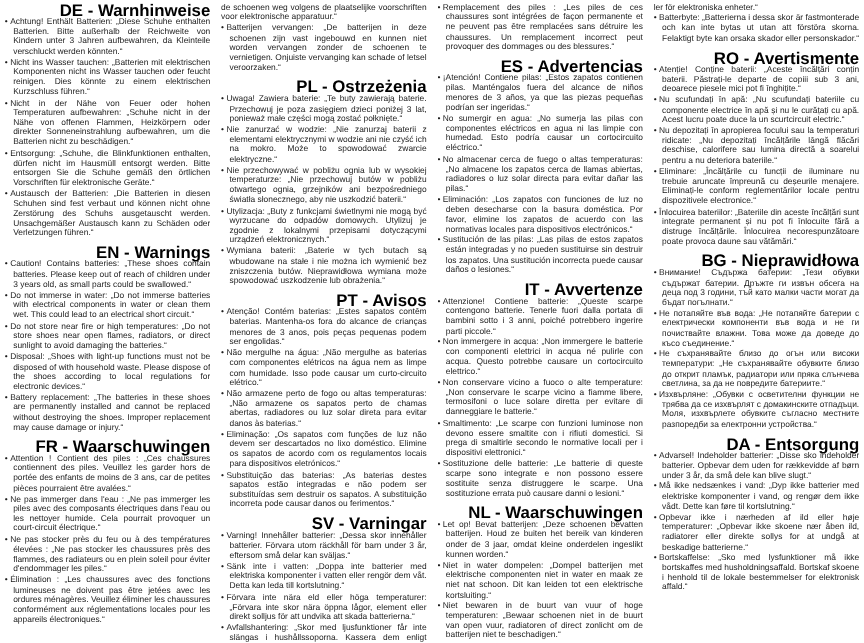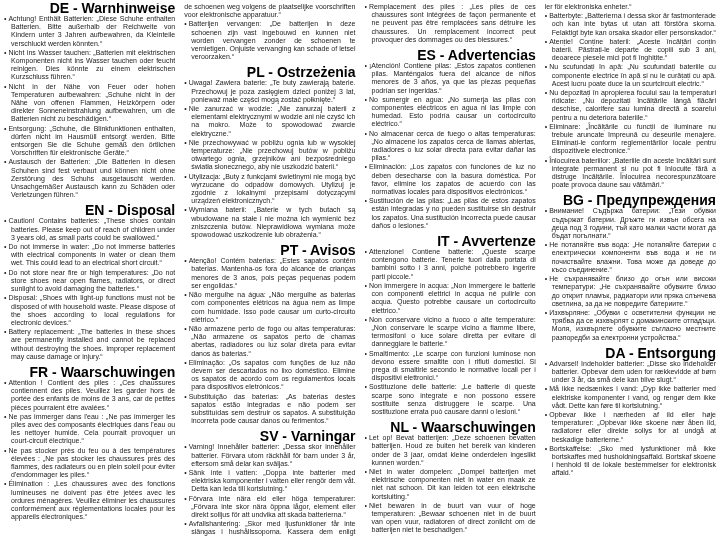--- a/index.html
+++ b/index.html
@@ -31,21 +31,21 @@
 <body style="background: rgb(255, 255, 255);">
 
 <main class="sheet" id="sheet">
   <section class="col" id="col-0">
       <div class="block header">DE - Warnhinweise</div>
       <div class="block bullet"><span class="marker">•</span><span>Achtung! Enthält Batterien: „Diese Schuhe enthalten Batterien. Bitte außerhalb der Reichweite von Kindern unter 3 Jahren aufbewahren, da Kleinteile verschluckt werden könnten.“</span></div>
       <div class="block bullet"><span class="marker">•</span><span>Nicht ins Wasser tauchen: „Batterien mit elektrischen Komponenten nicht ins Wasser tauchen oder feucht reinigen. Dies könnte zu einem elektrischen Kurzschluss führen.“</span></div>
       <div class="block bullet"><span class="marker">•</span><span>Nicht in der Nähe von Feuer oder hohen Temperaturen aufbewahren: „Schuhe nicht in der Nähe von offenen Flammen, Heizkörpern oder direkter Sonneneinstrahlung aufbewahren, um die Batterien nicht zu beschädigen.“</span></div>
       <div class="block bullet"><span class="marker">•</span><span>Entsorgung: „Schuhe, die Blinkfunktionen enthalten, dürfen nicht im Hausmüll entsorgt werden. Bitte entsorgen Sie die Schuhe gemäß den örtlichen Vorschriften für elektronische Geräte.“</span></div>
       <div class="block bullet"><span class="marker">•</span><span>Austausch der Batterien: „Die Batterien in diesen Schuhen sind fest verbaut und können nicht ohne Zerstörung des Schuhs ausgetauscht werden. Unsachgemäßer Austausch kann zu Schäden oder Verletzungen führen.“</span></div>
-      <div class="block header">EN - Disposal</div>
+      <div class="block header">EN - Warnings</div>
       <div class="block bullet"><span class="marker">•</span><span>Caution! Contains batteries: „These shoes contain batteries. Please keep out of reach of children under 3 years old, as small parts could be swallowed.“</span></div>
       <div class="block bullet"><span class="marker">•</span><span>Do not immerse in water: „Do not immerse batteries with electrical components in water or clean them wet. This could lead to an electrical short circuit.“</span></div>
       <div class="block bullet"><span class="marker">•</span><span>Do not store near fire or high temperatures: „Do not store shoes near open flames, radiators, or direct sunlight to avoid damaging the batteries.“</span></div>
       <div class="block bullet"><span class="marker">•</span><span>Disposal: „Shoes with light-up functions must not be disposed of with household waste. Please dispose of the shoes according to local regulations for electronic devices.“</span></div>
       <div class="block bullet"><span class="marker">•</span><span>Battery replacement: „The batteries in these shoes are permanently installed and cannot be replaced without destroying the shoes. Improper replacement may cause damage or injury.“</span></div>
       <div class="block header">FR - Waarschuwingen</div>
       <div class="block bullet"><span class="marker">•</span><span>Attention ! Contient des piles : „Ces chaussures contiennent des piles. Veuillez les garder hors de portée des enfants de moins de 3 ans, car de petites pièces pourraient être avalées.“</span></div>
       <div class="block bullet"><span class="marker">•</span><span>Ne pas immerger dans l'eau : „Ne pas immerger les piles avec des composants électriques dans l'eau ou les nettoyer humide. Cela pourrait provoquer un court-circuit électrique.“</span></div>
       <div class="block bullet"><span class="marker">•</span><span>Ne pas stocker près du feu ou à des températures élevées : „Ne pas stocker les chaussures près des flammes, des radiateurs ou en plein soleil pour éviter d'endommager les piles.“</span></div>
       <div class="block bullet"><span class="marker">•</span><span>Élimination : „Les chaussures avec des fonctions lumineuses ne doivent pas être jetées avec les ordures ménagères. Veuillez éliminer les chaussures conformément aux réglementations locales pour les appareils électroniques.“</span></div>
@@ -87,26 +87,27 @@
       <div class="block bullet"><span class="marker">•</span><span>Sostituzione delle batterie: „Le batterie di queste scarpe sono integrate e non possono essere sostituite senza distruggere le scarpe. Una sostituzione errata può causare danni o lesioni.“</span></div>
       <div class="block header">NL - Waarschuwingen</div>
       <div class="block bullet"><span class="marker">•</span><span>Let op! Bevat batterijen: „Deze schoenen bevatten batterijen. Houd ze buiten het bereik van kinderen onder de 3 jaar, omdat kleine onderdelen ingeslikt kunnen worden.“</span></div>
       <div class="block bullet"><span class="marker">•</span><span>Niet in water dompelen: „Dompel batterijen met elektrische componenten niet in water en maak ze niet nat schoon. Dit kan leiden tot een elektrische kortsluiting.“</span></div>
       <div class="block bullet"><span class="marker">•</span><span>Niet bewaren in de buurt van vuur of hoge temperaturen: „Bewaar schoenen niet in de buurt van open vuur, radiatoren of direct zonlicht om de batterijen niet te beschadigen.“</span></div>
       <div class="block bullet"><span class="marker">•</span><span>Verwijdering: „Schoenen met lichtfuncties mogen niet bij het huishoudelijk afval worden weggegooid. Gooi</span></div>
     </section>
   <section class="col" id="col-3">
       <div class="block cont"><span>ler för elektroniska enheter.“</span></div>
       <div class="block bullet"><span class="marker">•</span><span>Batterbyte: „Batterierna i dessa skor är fastmonterade och kan inte bytas ut utan att förstöra skorna. Felaktigt byte kan orsaka skador eller personskador.“</span></div>
+      <div class="block header">RO - Avertismente</div>
       <div class="block bullet"><span class="marker">•</span><span>Atenție! Conține baterii: „Aceste încălțări conțin baterii. Păstrați-le departe de copiii sub 3 ani, deoarece piesele mici pot fi înghițite.“</span></div>
       <div class="block bullet"><span class="marker">•</span><span>Nu scufundați în apă: „Nu scufundați bateriile cu componente electrice în apă și nu le curățați cu apă. Acest lucru poate duce la un scurtcircuit electric.“</span></div>
       <div class="block bullet"><span class="marker">•</span><span>Nu depozitați în apropierea focului sau la temperaturi ridicate: „Nu depozitați încălțările lângă flăcări deschise, calorifere sau lumina directă a soarelui pentru a nu deteriora bateriile.“</span></div>
       <div class="block bullet"><span class="marker">•</span><span>Eliminare: „Încălțările cu funcții de iluminare nu trebuie aruncate împreună cu deșeurile menajere. Eliminați-le conform reglementărilor locale pentru dispozitivele electronice.“</span></div>
       <div class="block bullet"><span class="marker">•</span><span>Înlocuirea bateriilor: „Bateriile din aceste încălțări sunt integrate permanent și nu pot fi înlocuite fără a distruge încălțările. Înlocuirea necorespunzătoare poate provoca daune sau vătămări.“</span></div>
-      <div class="block header">BG - Предупреждения</div>
+      <div class="block header">BG - Nieprawidłowa</div>
       <div class="block bullet"><span class="marker">•</span><span>Внимание! Съдържа батерии: „Тези обувки съдържат батерии. Дръжте ги извън обсега на деца под 3 години, тъй като малки части могат да бъдат погълнати.“</span></div>
       <div class="block bullet"><span class="marker">•</span><span>Не потапяйте във вода: „Не потапяйте батерии с електрически компоненти във вода и не ги почиствайте влажни. Това може да доведе до късо съединение.“</span></div>
       <div class="block bullet"><span class="marker">•</span><span>Не съхранявайте близо до огън или високи температури: „Не съхранявайте обувките близо до открит пламък, радиатори или пряка слънчева светлина, за да не повредите батериите.“</span></div>
       <div class="block bullet"><span class="marker">•</span><span>Изхвърляне: „Обувки с осветителни функции не трябва да се изхвърлят с домакинските отпадъци. Моля, изхвърлете обувките съгласно местните разпоредби за електронни устройства.“</span></div>
       <div class="block header">DA - Entsorgung</div>
       <div class="block bullet"><span class="marker">•</span><span>Advarsel! Indeholder batterier: „Disse sko indeholder batterier. Opbevar dem uden for rækkevidde af børn under 3 år, da små dele kan blive slugt.“</span></div>
       <div class="block bullet"><span class="marker">•</span><span>Må ikke nedsænkes i vand: „Dyp ikke batterier med elektriske komponenter i vand, og rengør dem ikke vådt. Dette kan føre til kortslutning.“</span></div>
       <div class="block bullet"><span class="marker">•</span><span>Opbevar ikke i nærheden af ild eller høje temperaturer: „Opbevar ikke skoene nær åben ild, radiatorer eller direkte sollys for at undgå at beskadige batterierne.“</span></div>
       <div class="block bullet"><span class="marker">•</span><span>Bortskaffelse: „Sko med lysfunktioner må ikke bortskaffes med husholdningsaffald. Bortskaf skoene i henhold til de lokale bestemmelser for elektronisk affald.“</span></div>
     </section>

